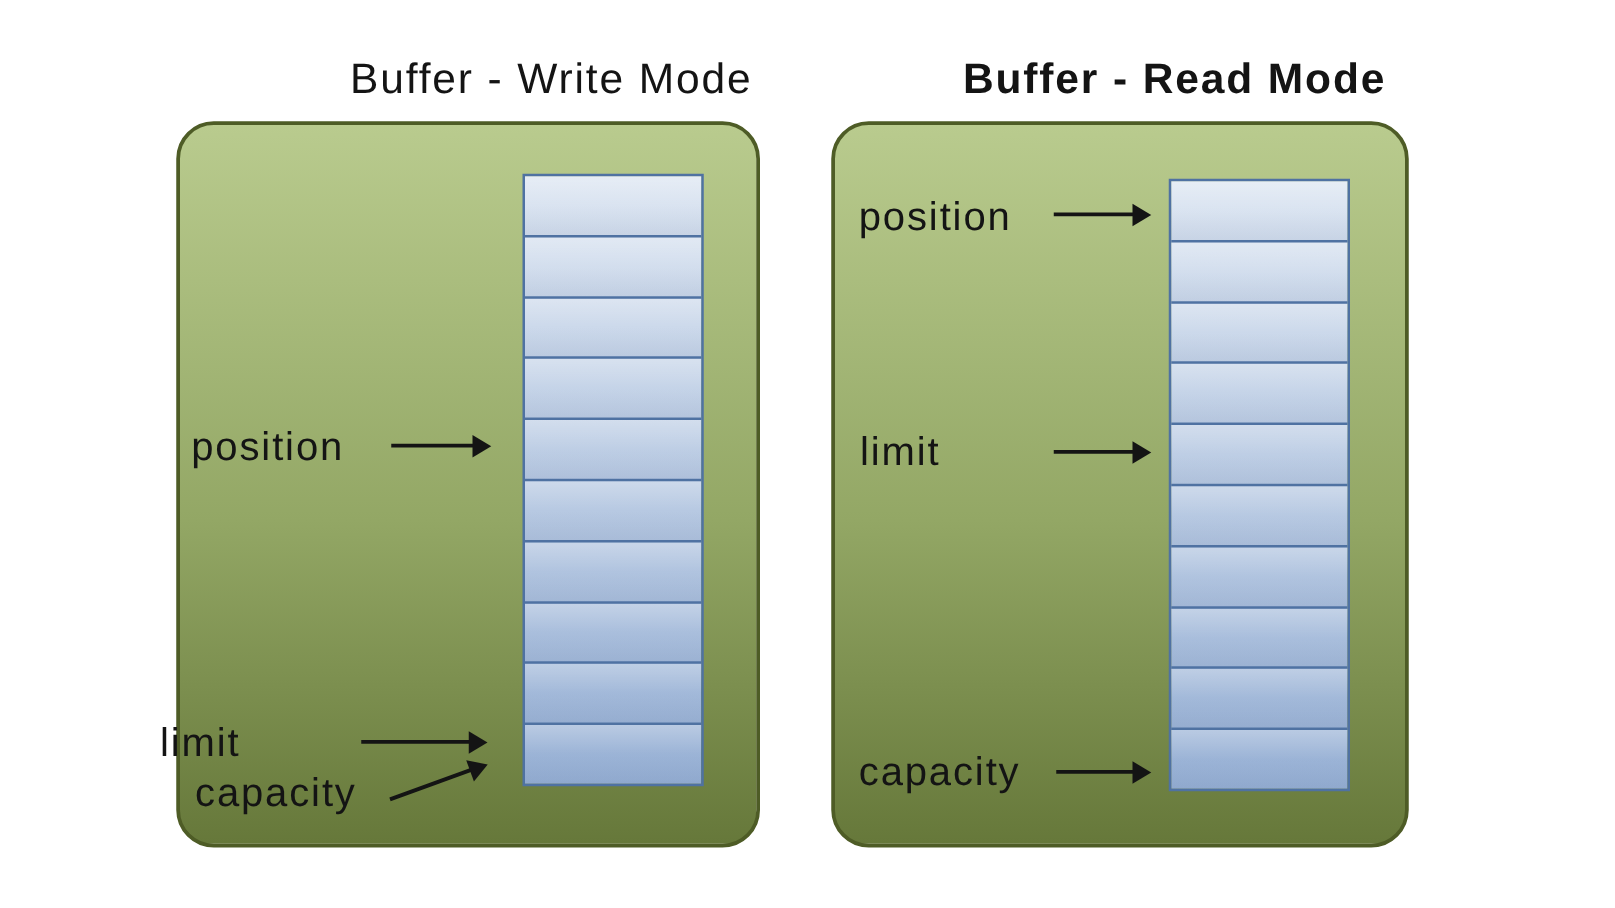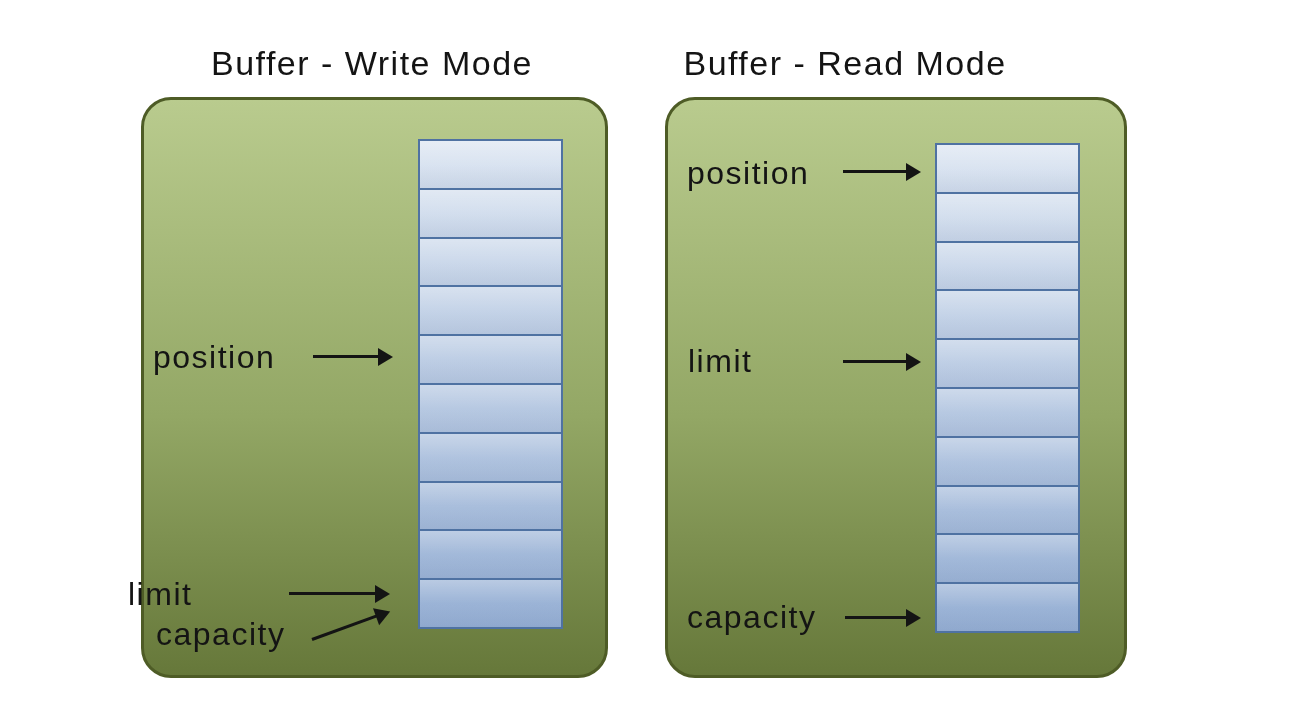--- a/index.html
+++ b/index.html
@@ -4,25 +4,25 @@
 <style>
   html,body{margin:0;padding:0;background:var(--background,#fff);}
   #canvas{
     position:relative;width:1292px;height:726px;overflow:hidden;
     background:var(--background,#ffffff);
     font-family:"Liberation Sans","DejaVu Sans",sans-serif;
     color:var(--text,#141414);
   }
   .title{
     position:absolute;top:42px;height:42px;line-height:42px;
-    font-size:34px;letter-spacing:1.5px;text-align:center;
+    font-size:34px;letter-spacing:1.5px;text-align:right;
     color:var(--text,#141414);white-space:nowrap;
   }
   #title-write{left:142px;width:460px;}
-  #title-read{left:615px;width:460px;}
+  #title-read{left:649px;width:460px;font-weight:bold;}
   .panel{
     position:absolute;top:97px;height:581px;box-sizing:border-box;
     border:3px solid var(--panel-border,#4e5c26);border-radius:30px;
     background:linear-gradient(180deg,var(--panel-top,#b9cb8e) 0%,#93a765 55%,var(--panel-bottom,#66783a) 100%);
   }
   #panel-write{left:141px;width:467px;}
   #panel-read{left:665px;width:462px;}
   .buffer{
     position:absolute;box-sizing:border-box;width:145px;height:490px;
     border:2px solid var(--cell-border,#4f72a2);

